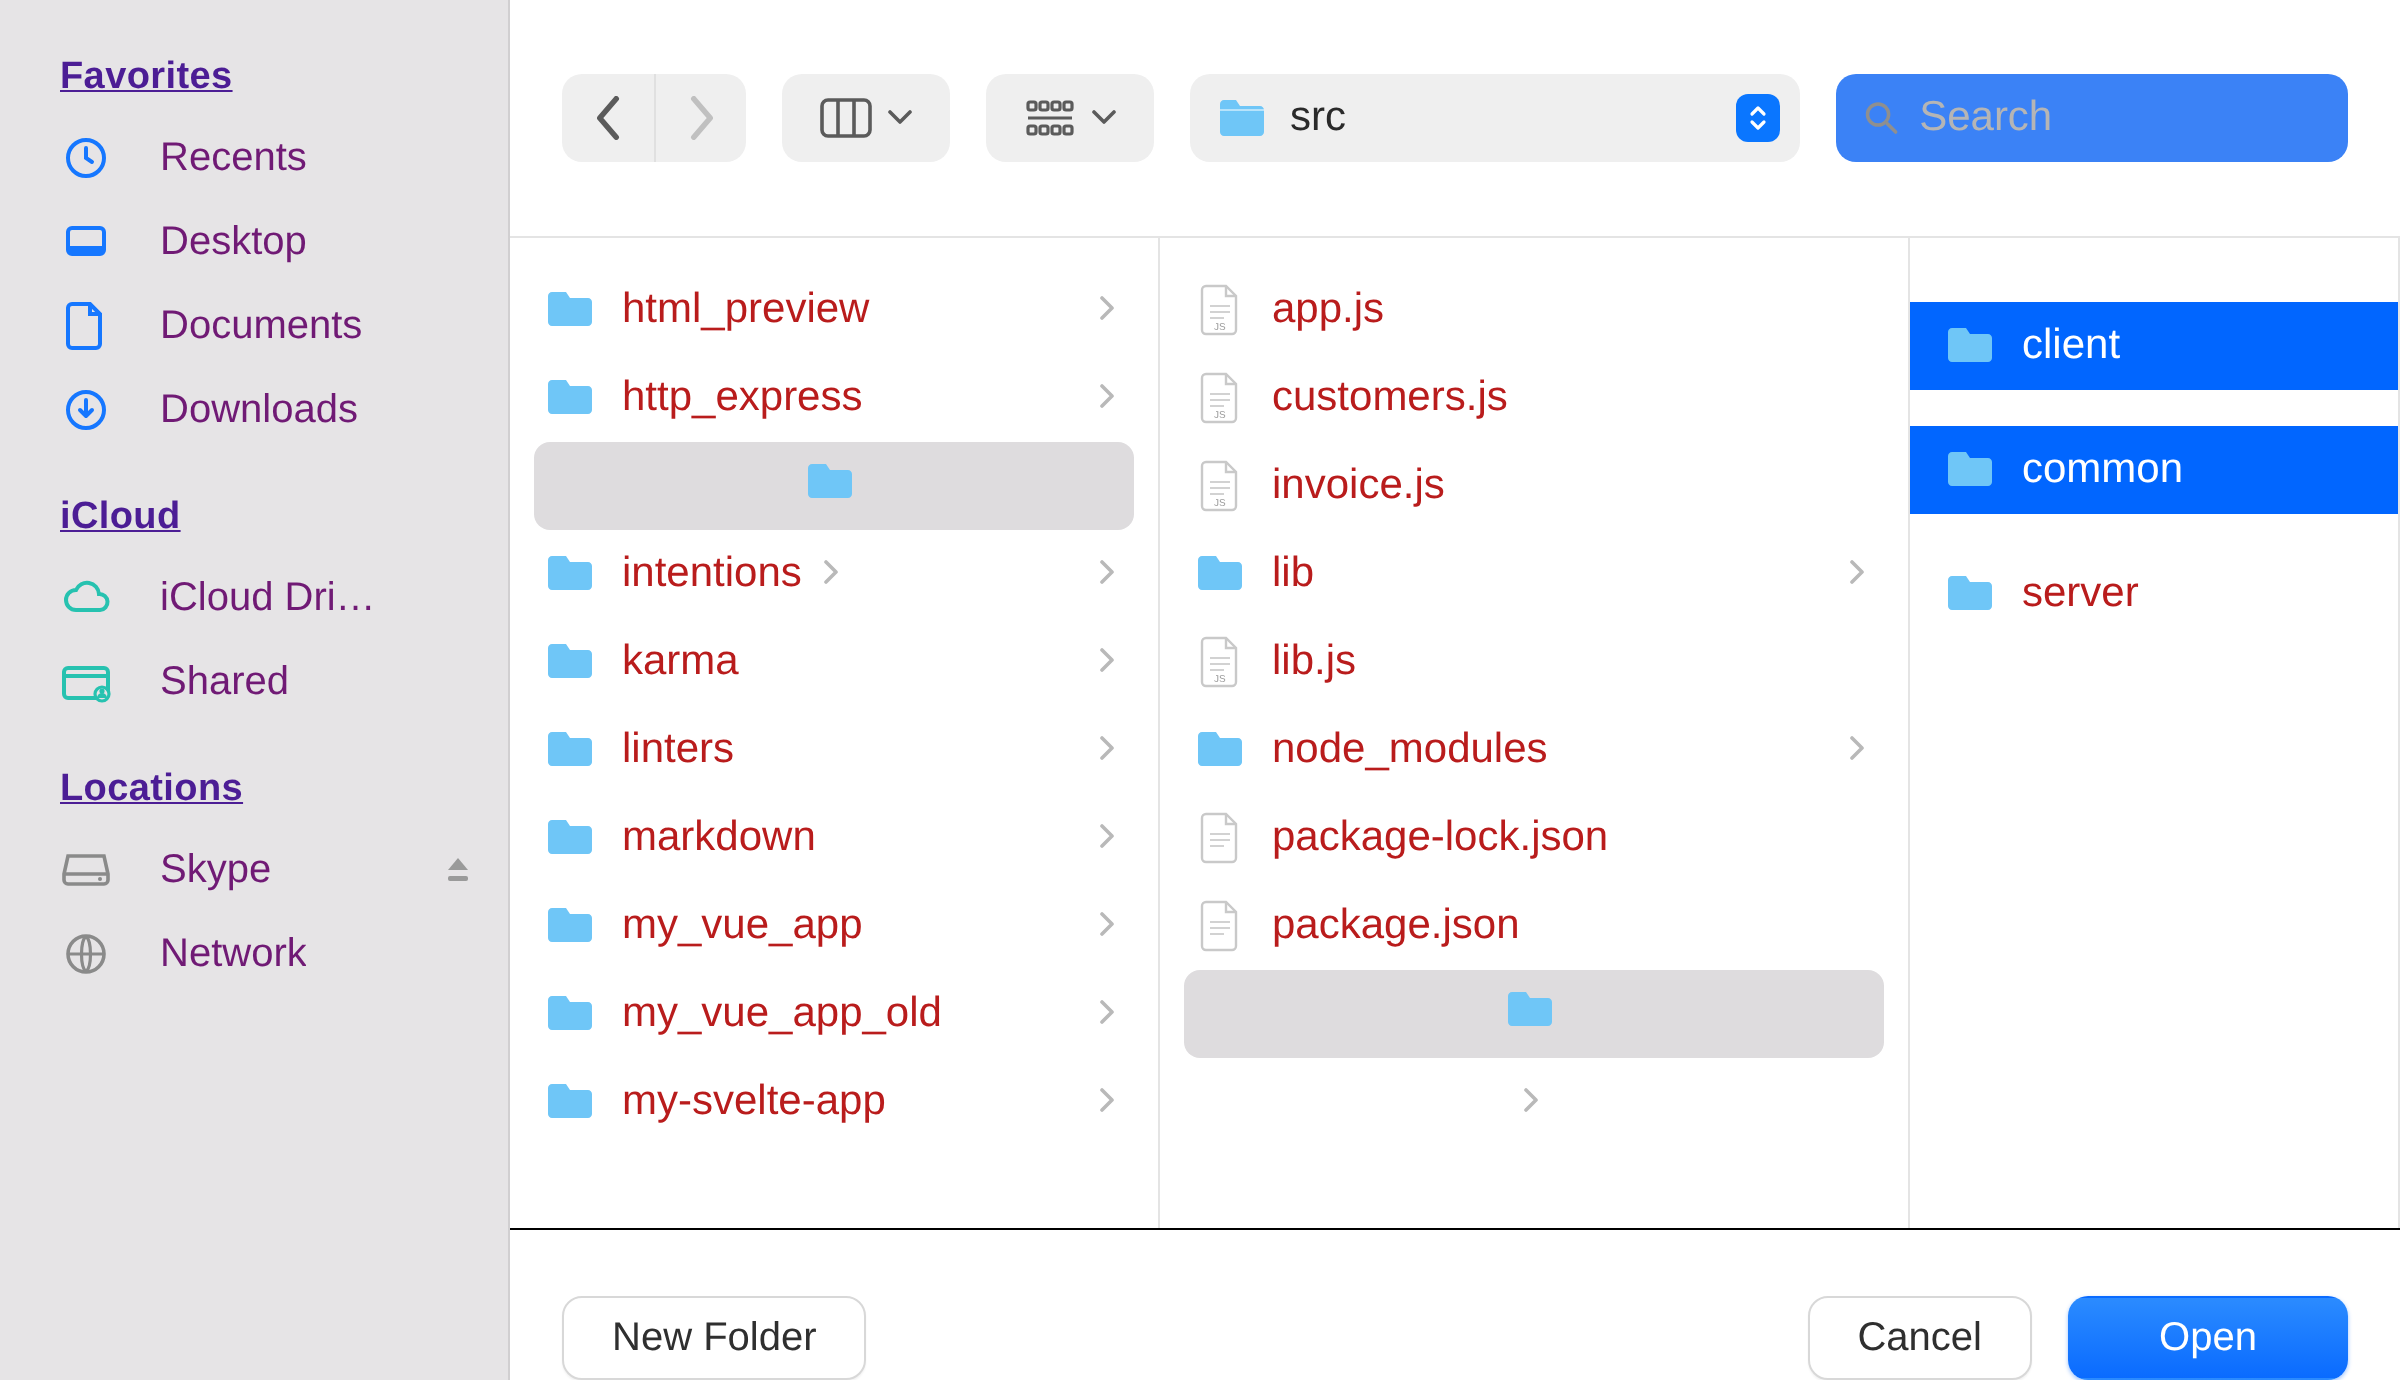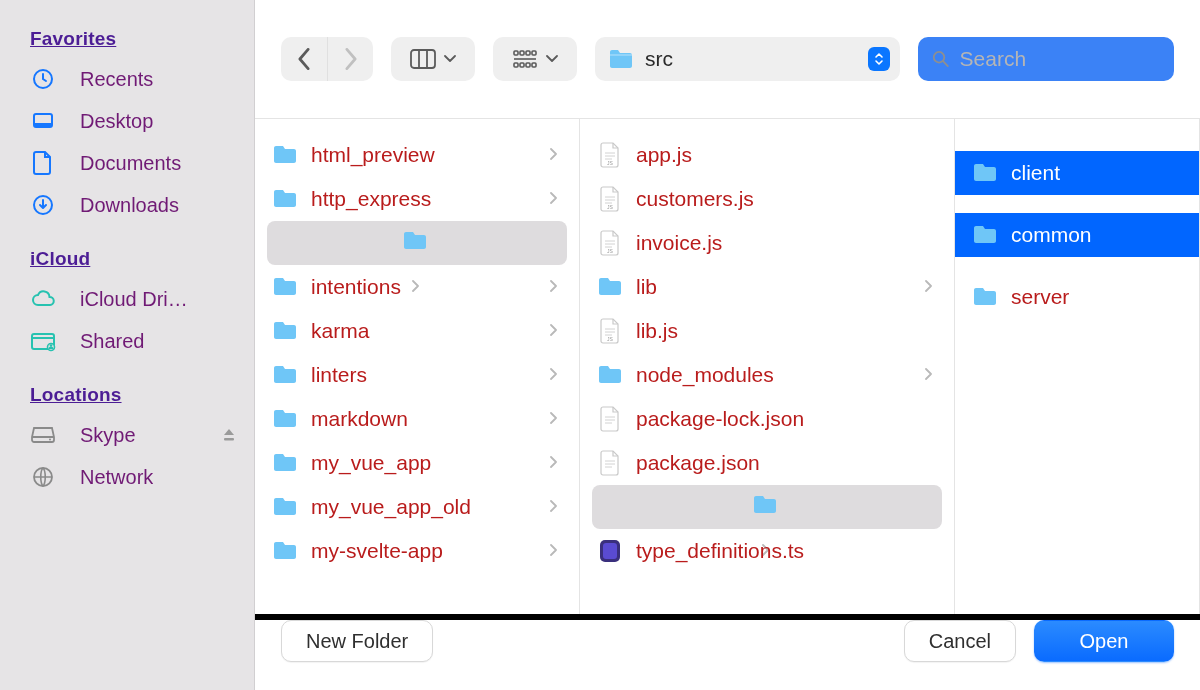--- a/index.html
+++ b/index.html
@@ -198,23 +198,23 @@
 
     
     .folder-icon, .file-icon {
       width: 28px; height: 28px; display: flex; align-items: center; justify-content: center;
       flex-shrink: 0;
     }
 
     
     .footer {
       height: 76px;
-      border-top: 6px solid #000000;
-      display: flex;
-      align-items: flex-start;
+      border-top: 1px solid #000000;
+      display: flex;
+      align-items: flex-end;
       padding: 0 26px;
       gap: 18px;
     }
     .btn {
       height: 42px;
       border-radius: 10px;
       padding: 0 24px;
       font-size: 20px;
       display: flex;
       align-items: center;
@@ -612,29 +612,20 @@
           <span class="folder-icon">
             <svg width="28" height="24" viewBox="0 0 28 24">
               <path d="M3 5c0-1.1.9-2 2-2h7l2 3h9c1.1 0 2 .9 2 2v10c0 1.1-.9 2-2 2H5c-1.1 0-2-.9-2-2V5z" fill="#6fc6f7"></path>
             </svg>
           </span>
           <span class="name">src</span>
           <span class="chev"><svg width="8" height="12" viewBox="0 0 8 12">
               <path d="M2 1l5 5-5 5" stroke="currentColor" stroke-width="1.8" fill="none" stroke-linecap="round" stroke-linejoin="round"></path>
             </svg></span>
         </div>
-        <div class="row">
-          <span class="file-icon">
-            <svg width="26" height="28" viewBox="0 0 26 28">
-              <rect x="3" y="3" width="20" height="22" rx="5" fill="#3a2f7d"></rect>
-              <rect x="6" y="6" width="14" height="16" rx="3" fill="#5a4bd2"></rect>
-            </svg>
-          </span>
-          <span class="name">type_definitions.ts</span>
-        </div>
       </div>
     <div class="col c3">
         <div class="row sel-blue">
           <span class="folder-icon">
             <svg width="28" height="24" viewBox="0 0 28 24">
               <path d="M3 5c0-1.1.9-2 2-2h7l2 3h9c1.1 0 2 .9 2 2v10c0 1.1-.9 2-2 2H5c-1.1 0-2-.9-2-2V5z" fill="#6fc6f7"></path>
             </svg>
           </span>
           <span class="name">client</span>
         </div>

